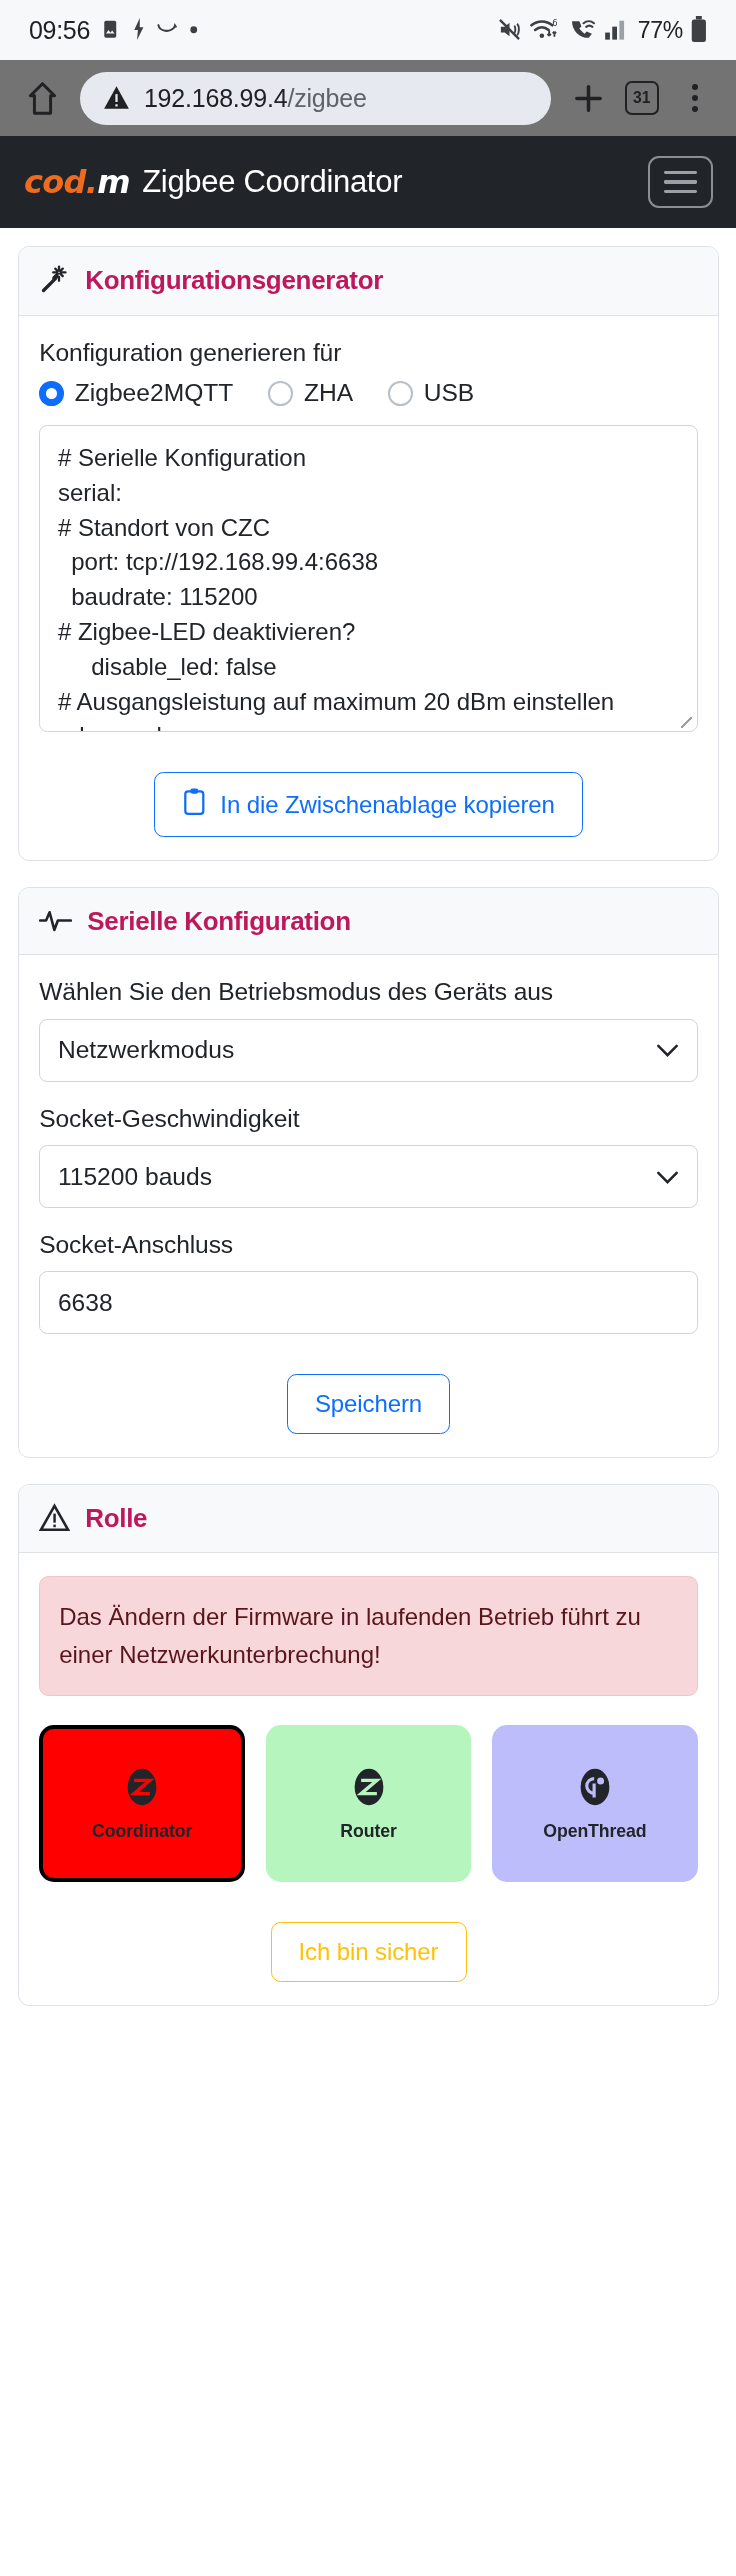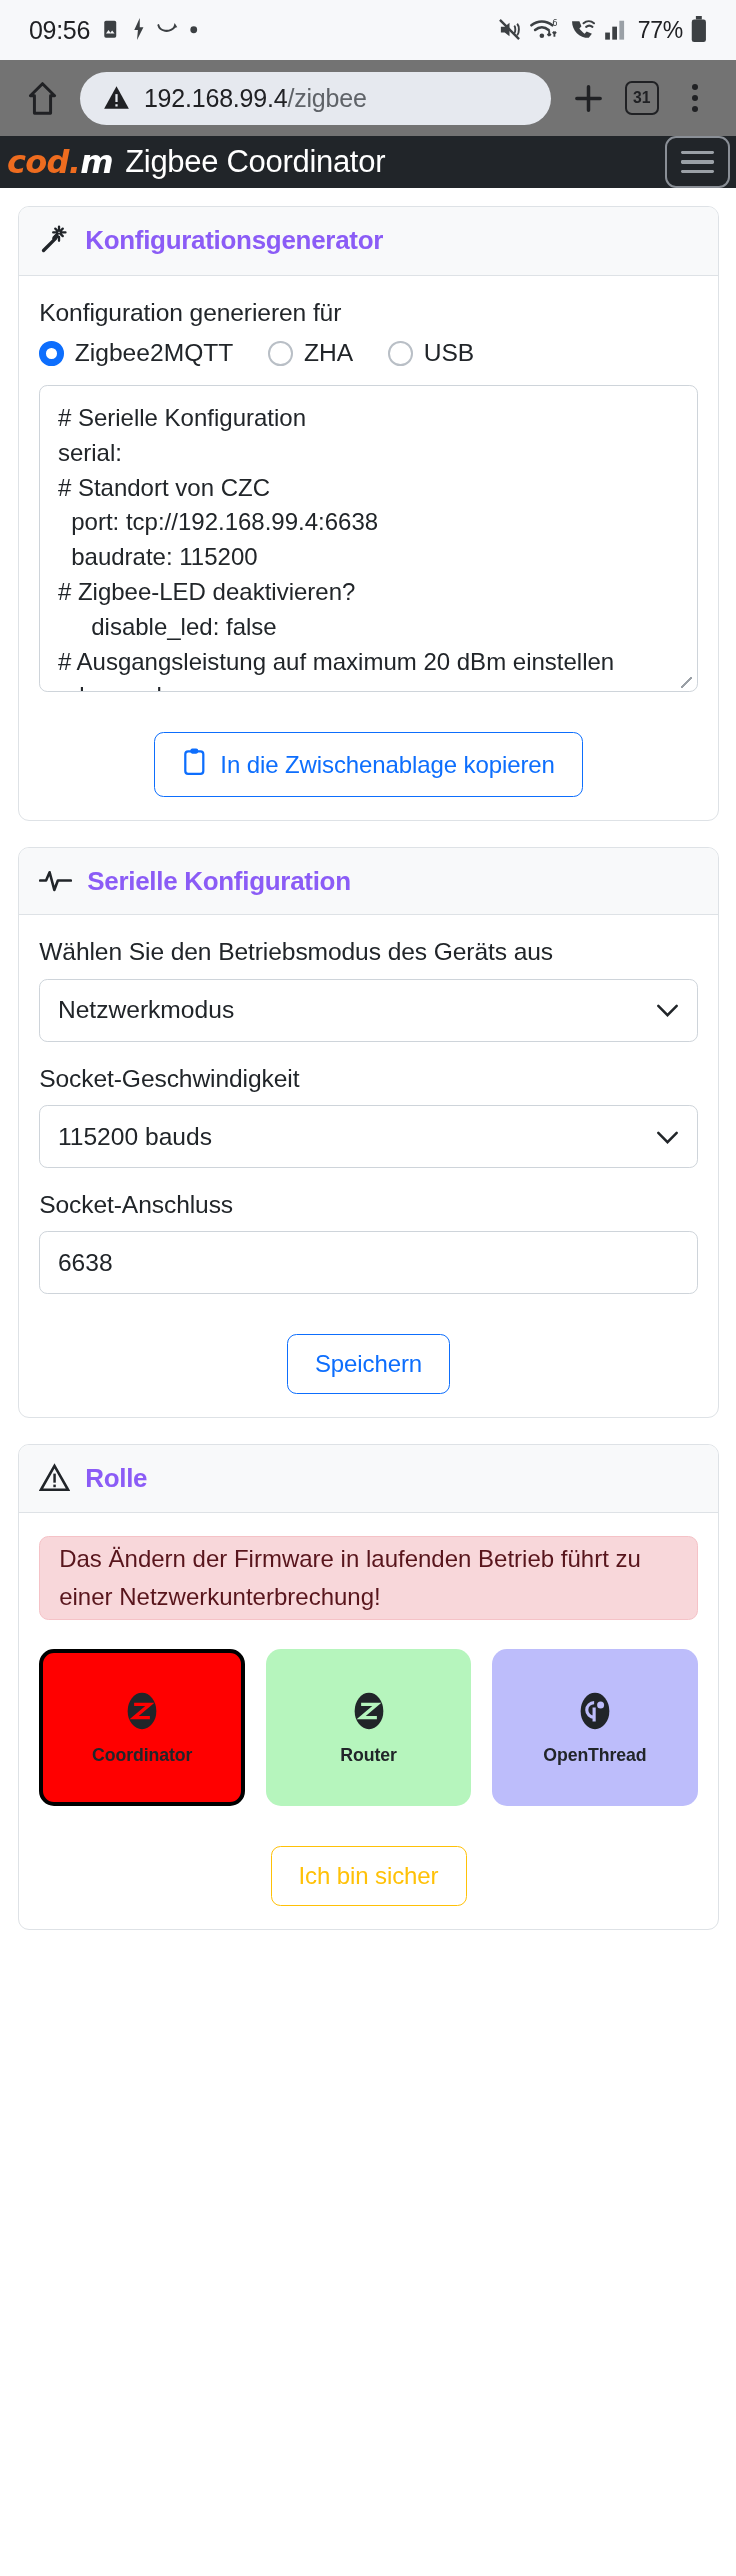--- a/index.html
+++ b/index.html
@@ -50,23 +50,23 @@
   .tabcount {
     width:34px; height:34px; border:2.7px solid #202124;
     border-radius:6.8px; display:flex; align-items:center; justify-content:center;
     font-size:15.7px; font-weight:bold; color:#202124;
   }
   .dots3 { display:flex; flex-direction:column; gap:4.8px; align-items:center; }
   .dots3 i { width:6.1px; height:6.1px; background:#202124; border-radius:50%; display:block;}
 
   
   .navbar {
-    background:#212529; height:52px; width:737px;
+    background:#212529; height:92px; width:737px;
     display:flex; align-items:center; justify-content:space-between;
-    padding: 0 7px;
+    padding: 0 24px;
   }
   .brand { display:flex; align-items:center; gap:0px; }
   .logo {
     font-family:"DejaVu Sans", sans-serif;
     font-style: italic; font-weight:bold;
     font-size:32px; letter-spacing:-0.7px;
   }
   .logo .o { color:#ee6c1f; }
   .logo .w { color:#ffffff; }
   .brand-title { color:#ffffff; font-size:31px; margin-left:12.3px; letter-spacing:-0.3px;}
@@ -86,21 +86,21 @@
     background:#ffffff;
     margin-bottom: 26px;
     overflow:hidden;
   }
   .card-head {
     background:#f8f9fa;
     border-bottom: 1.4px solid #dee2e6;
     padding: 17.7px 20.5px;
     display:flex; align-items:center; gap: 15px;
   }
-  .card-head-title { font-size:26px; font-weight:bold; color:#8b5cf6; letter-spacing:-0.3px;}
+  .card-head-title { font-size:26px; font-weight:bold; color:#be185d; letter-spacing:-0.3px;}
   .card-body { padding: 23px 20.5px 23px 20.5px; }
 
   .form-label { font-size:24.6px; color:#212529; margin-bottom:12.3px; display:block; letter-spacing:-0.1px;}
 
   
   .radio-row { display:flex; align-items:center; gap:0; margin-top: 4.1px;}
   .radio-item { display:flex; align-items:center; gap:11px; margin-right:35px; }
   .radio {
     width:24.6px; height:24.6px; border-radius:50%;
     border:2.7px solid #b9bfc6; background:#fff;
@@ -151,21 +151,21 @@
   }
   .select .caret {
     position:absolute; right:17.7px; top:50%; transform:translateY(-50%);
     color:#212529;
   }
 
   
   .alert {
     background:#f8d7da; border:1.4px solid #f5c2c7; border-radius:9.5px;
     color:#58151c; font-size:24px; line-height:1.6;
-    padding: 3px 19px;
+    padding: 21px 19px;
     margin-bottom: 29px;
   }
 
   
   .roles { display:flex; gap: 20.5px; justify-content:space-between; }
   .role {
     flex:1; border-radius:15px;
     height: 157px;
     display:flex; flex-direction:column; align-items:center; justify-content:center;
     gap: 12.3px;

